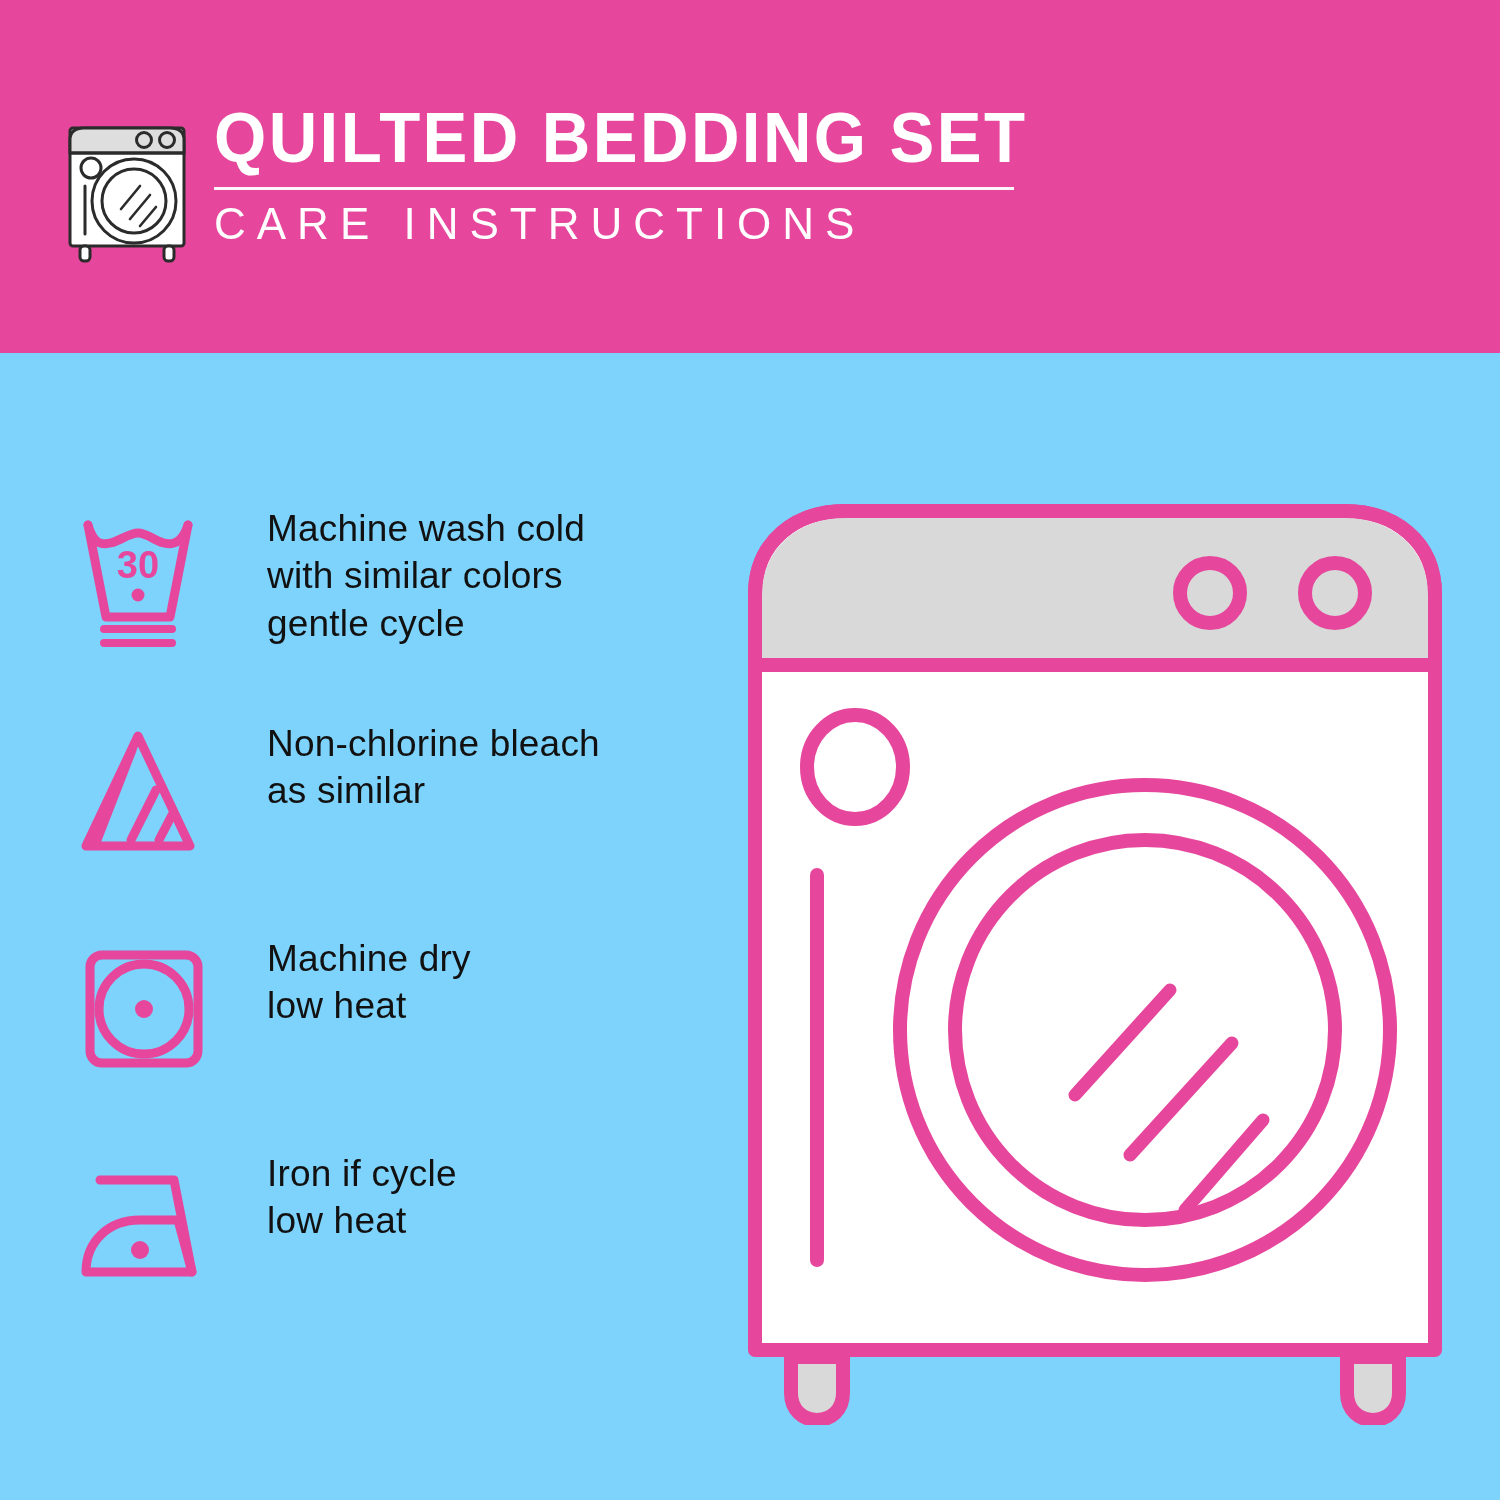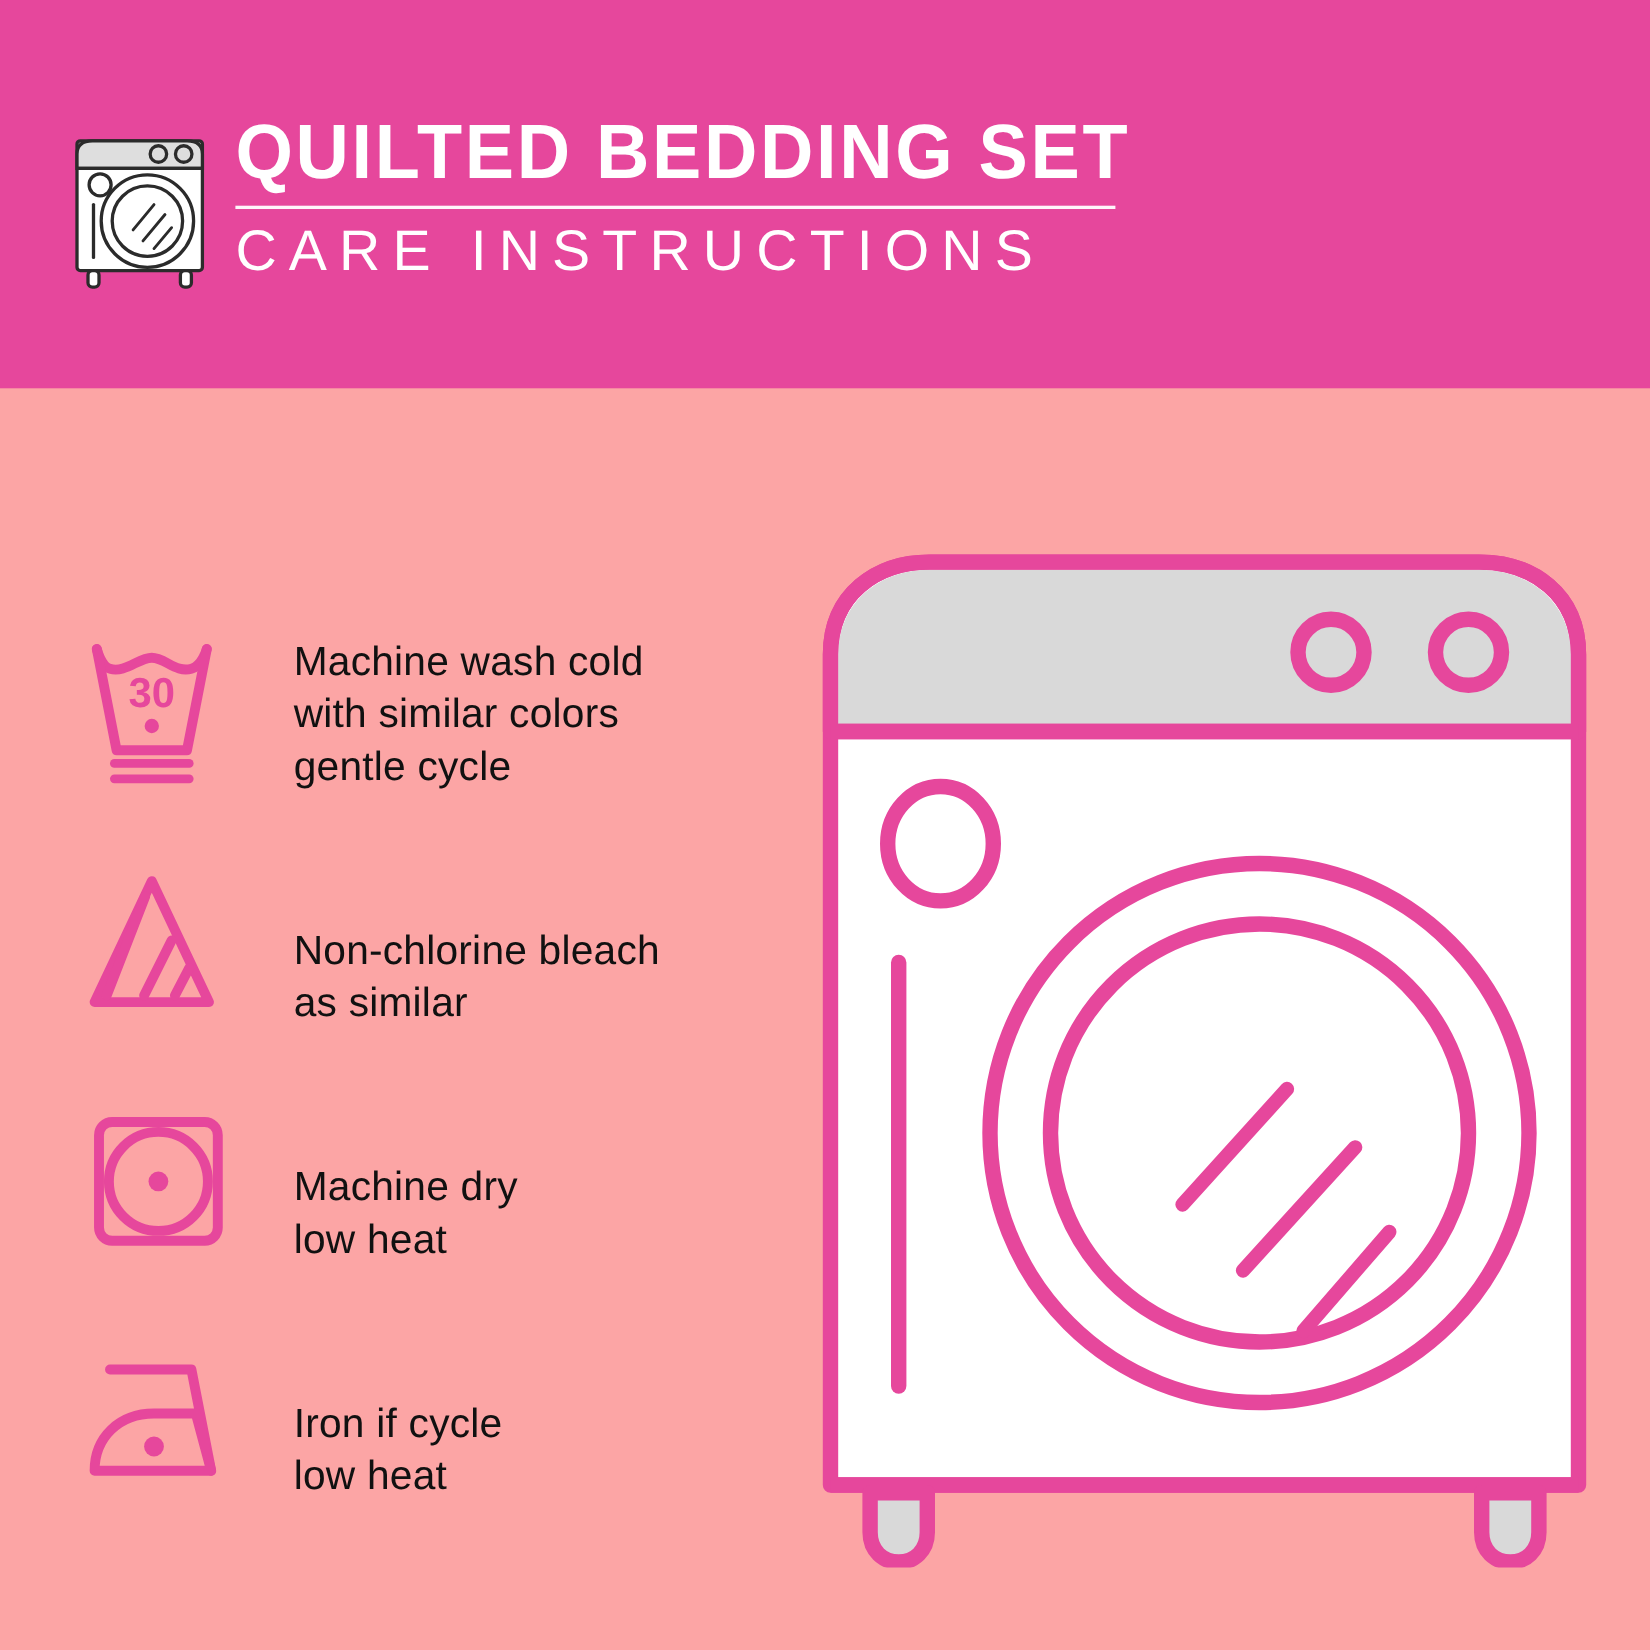--- a/index.html
+++ b/index.html
@@ -10,21 +10,21 @@
     width: 1500px;
     height: 1500px;
     background: #ffffff;
     font-family: "Liberation Sans", sans-serif;
     overflow: hidden;
   }
   .page {
     position: relative;
     width: 1500px;
     height: 1500px;
-    background: #fca5a5;
+    background: #7dd3fc;
   }
 
   
   .header-banner {
     position: absolute;
     left: 0;
     top: 0;
     width: 1500px;
     height: 353px;
     background: #e6479c;
@@ -67,40 +67,40 @@
   .header-divider {
     width: 800px;
     height: 3px;
     background: #ffffff;
     margin: 14px 0 12px 0;
     opacity: 0.95;
   }
   .header-subtitle {
     color: #ffffff;
     font-family: "Liberation Sans", sans-serif;
-    font-size: 52px;
+    font-size: 44px;
     font-weight: 300;
     letter-spacing: 11px;
     line-height: 1.0;
     white-space: nowrap;
     margin: 0;
     padding: 0;
   }
 
   
   .care-list {
     position: absolute;
     left: 70px;
     top: 505px;
     width: 660px;
   }
   .care-row {
     display: flex;
     flex-direction: row;
-    align-items: flex-end;
+    align-items: flex-start;
     height: 215px;
   }
   .care-symbol {
     width: 175px;
     flex: 0 0 175px;
     display: flex;
     align-items: center;
     justify-content: flex-start;
   }
   .care-label {

